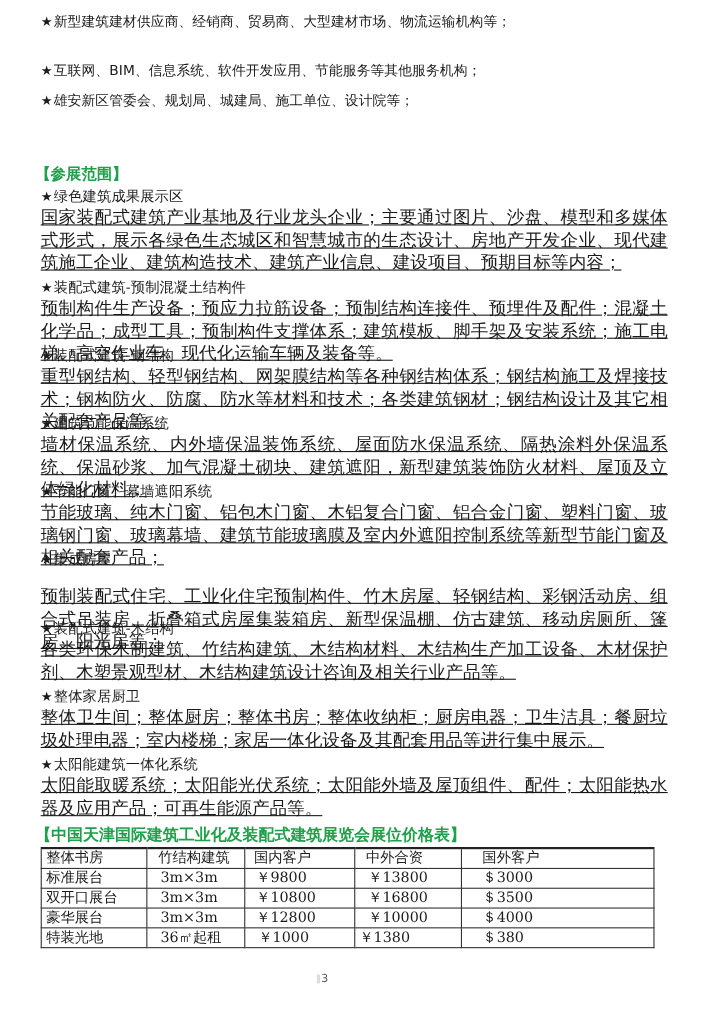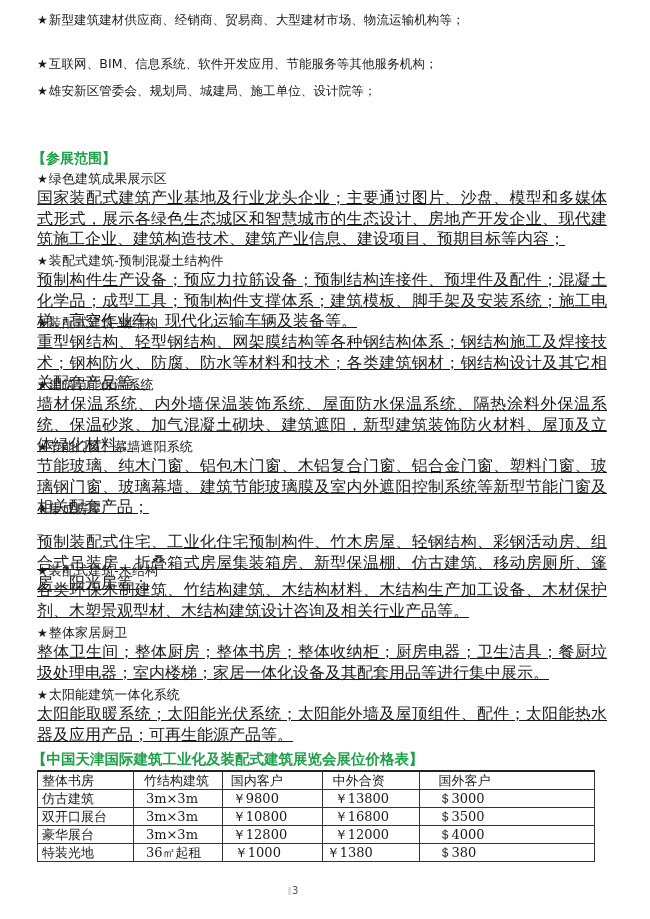--- a/index.html
+++ b/index.html
@@ -72,38 +72,38 @@
     </colgroup>
     <tbody>
         <tr>
       <td>整体书房</td>
       <td style="padding-left:10px">竹结构建筑</td>
       <td style="padding-left:8px">国内客户</td>
       <td style="padding-left:10px">中外合资</td>
       <td style="padding-left:18px">国外客户</td>
     </tr>
     <tr>
-      <td>仿古建筑</td>
+      <td>标准展台</td>
       <td style="padding-left:12px">3m×3m</td>
       <td style="padding-left:10px">￥9800</td>
       <td style="padding-left:12px">￥13800</td>
       <td style="padding-left:18px">＄3000</td>
     </tr>
     <tr>
       <td>双开口展台</td>
       <td style="padding-left:12px">3m×3m</td>
       <td style="padding-left:10px">￥10800</td>
       <td style="padding-left:12px">￥16800</td>
       <td style="padding-left:18px">＄3500</td>
     </tr>
     <tr>
       <td>豪华展台</td>
       <td style="padding-left:12px">3m×3m</td>
       <td style="padding-left:10px">￥12800</td>
-      <td style="padding-left:12px">￥12000</td>
+      <td style="padding-left:12px">￥10000</td>
       <td style="padding-left:18px">＄4000</td>
     </tr>
     <tr>
       <td>特装光地</td>
       <td style="padding-left:12px">36㎡起租</td>
       <td style="padding-left:12px">￥1000</td>
       <td style="">￥1380</td>
       <td style="padding-left:18px">＄380</td>
     </tr>
   </tbody>

